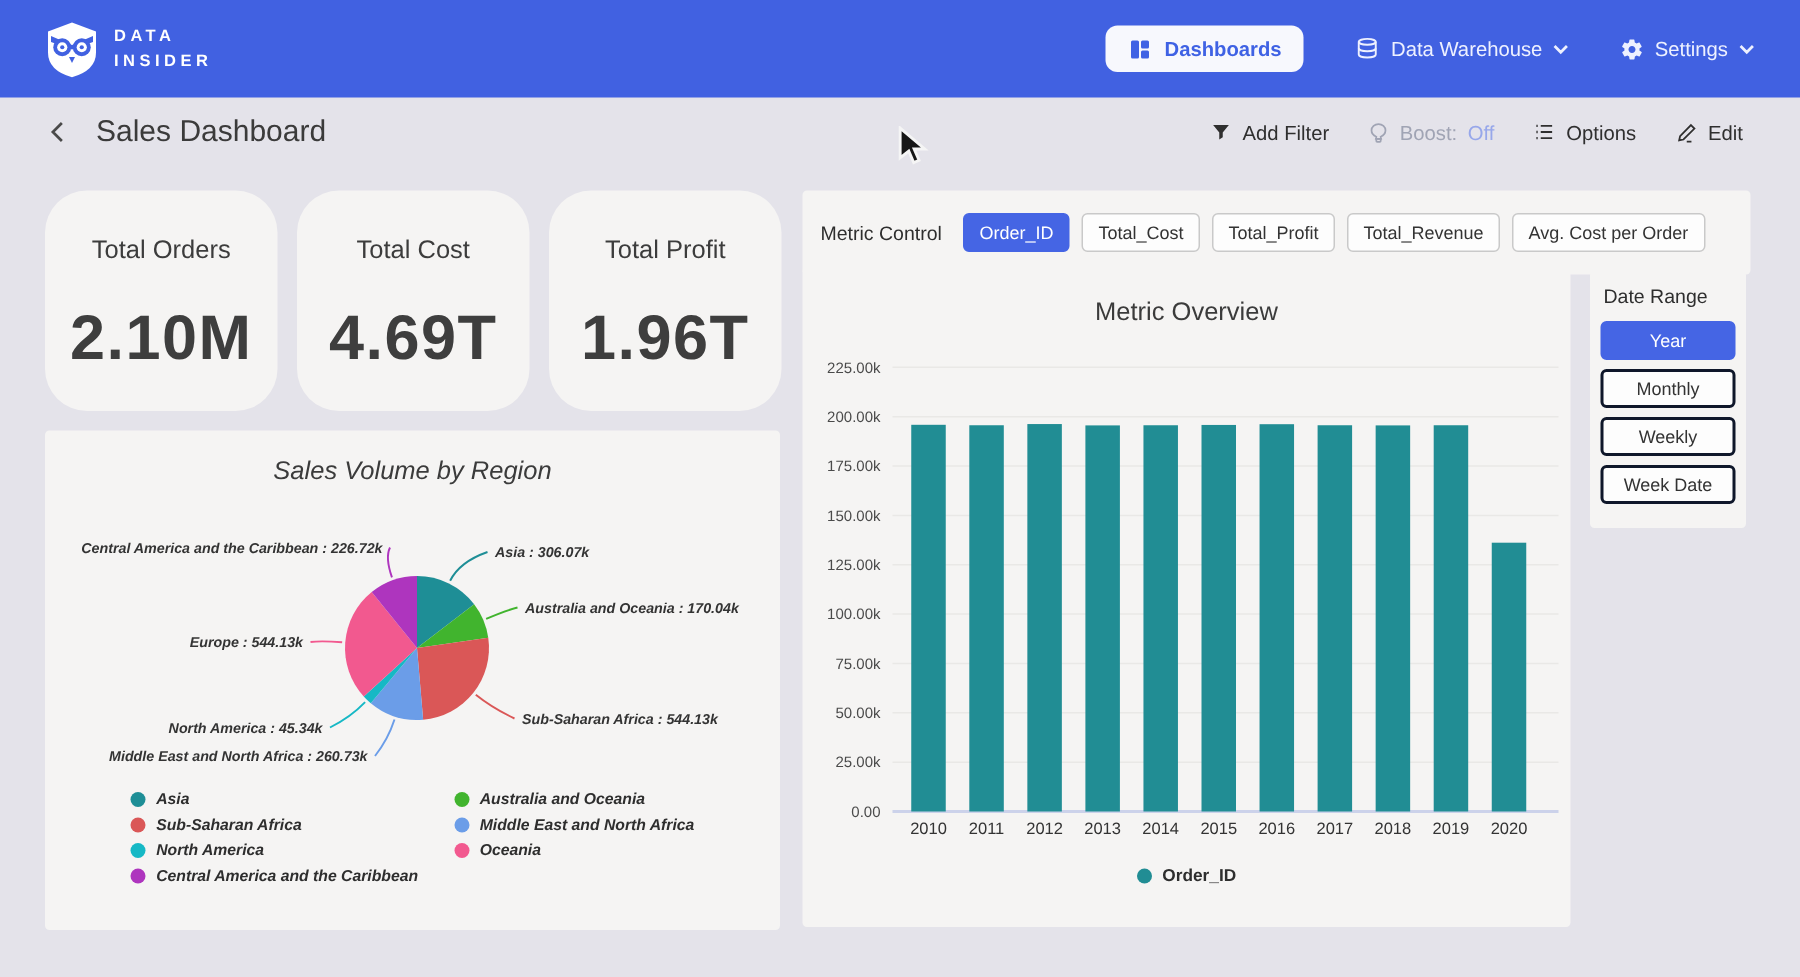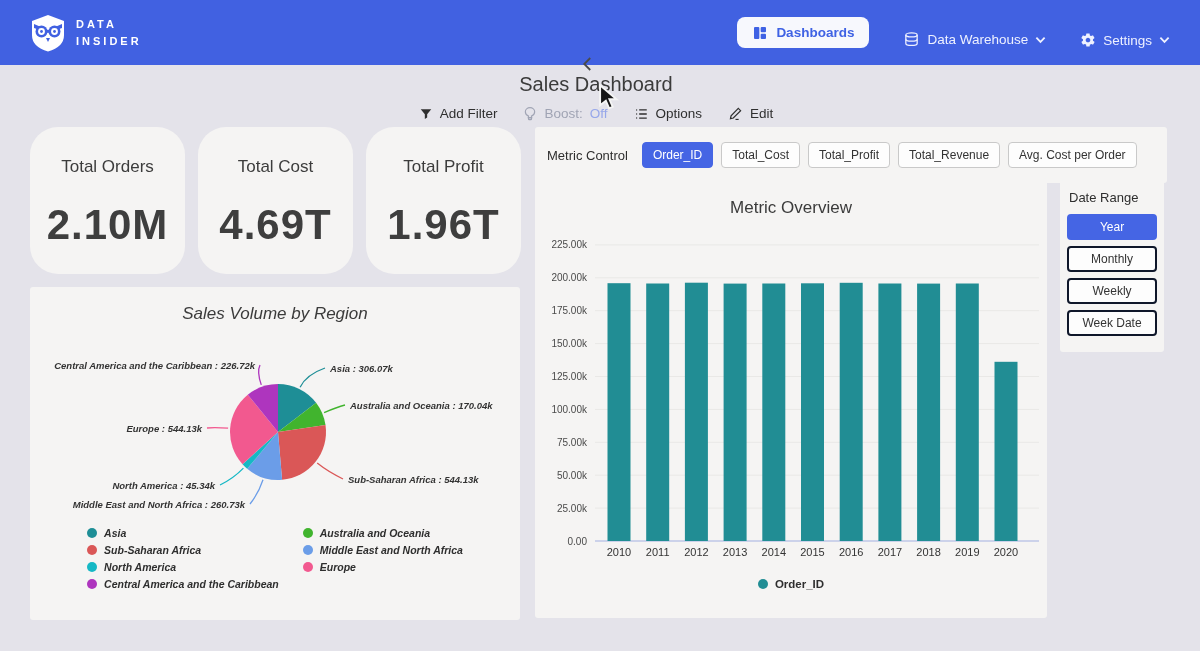--- a/index.html
+++ b/index.html
@@ -4,29 +4,29 @@
 <style>
   * { margin:0; padding:0; box-sizing:border-box; }
   html,body { width:1200px; height:651px; overflow:hidden; }
   body { font-family:"Liberation Sans","DejaVu Sans",sans-serif; background:#e4e3ea; position:relative; }
 
   
   .topnav { position:absolute; left:0; top:0; width:1200px; height:65px; background:#4161e1;
             display:flex; align-items:center; justify-content:space-between; padding:0 30px; }
   .brand { display:flex; align-items:center; gap:10px; cursor:pointer; }
   .brand-text { color:#fff; font-size:11px; font-weight:bold; letter-spacing:3px; line-height:1.5; }
-  .nav-right { display:flex; align-items:flex-end; gap:34px; }
+  .nav-right { display:flex; align-items:center; gap:34px; }
   .nav-pill { display:flex; align-items:center; gap:8px; background:#f7f8fd; border:none; border-radius:8px;
               height:31px; padding:0 15px; color:#3f62e4; font-size:13.5px; font-weight:bold; cursor:pointer;
               font-family:inherit; }
   .nav-item { display:flex; align-items:center; gap:7px; color:#eef1ff; font-size:13.5px; font-weight:500; cursor:pointer; }
 
   
   .page-header { position:absolute; left:0; top:55px; width:1200px; height:66px;
-                 display:flex; align-items:center; padding:0 38px 0 30px;flex-direction:column; }
+                 display:flex; align-items:center; padding:0 38px 0 30px; }
   .back-btn { background:none; border:none; cursor:pointer; display:flex; align-items:center; padding:0; margin-right:16px; }
   .page-title { font-size:20px; font-weight:500; color:#3b3b3b; flex:1; }
   .toolbar { display:flex; align-items:center; gap:26px;text-align:right; }
   .tool-item { display:flex; align-items:center; gap:7px; font-size:13.5px; font-weight:500; color:#2f2f2f; cursor:pointer; }
   .tool-item.disabled { color:#a0a4b4; cursor:default; }
   .boost-off { color:#97a7ea; }
 
   
   .panel { position:absolute; background:#f5f4f3; border-radius:3px; }
   .kpi-card { width:155px; height:147px; top:127px; display:flex; flex-direction:column; align-items:center;
@@ -217,21 +217,21 @@
         <div class="legend-item">
           <span class="legend-dot" style="background: rgb(65, 180, 46);"></span>
           <span>Australia and Oceania</span>
         </div>
         <div class="legend-item">
           <span class="legend-dot" style="background: rgb(107, 157, 232);"></span>
           <span>Middle East and North Africa</span>
         </div>
         <div class="legend-item">
           <span class="legend-dot" style="background: rgb(242, 89, 143);"></span>
-          <span>Europe</span>
+          <span>Oceania</span>
         </div>
       </div>
     </div>
 </section>
 
 <section class="panel metric-bar">
   <span class="metric-label">Metric Control</span>
   <div class="chip-row" id="metric-buttons">
       <button class="chip selected">Order_ID</button>
       <button class="chip">Total_Cost</button>

